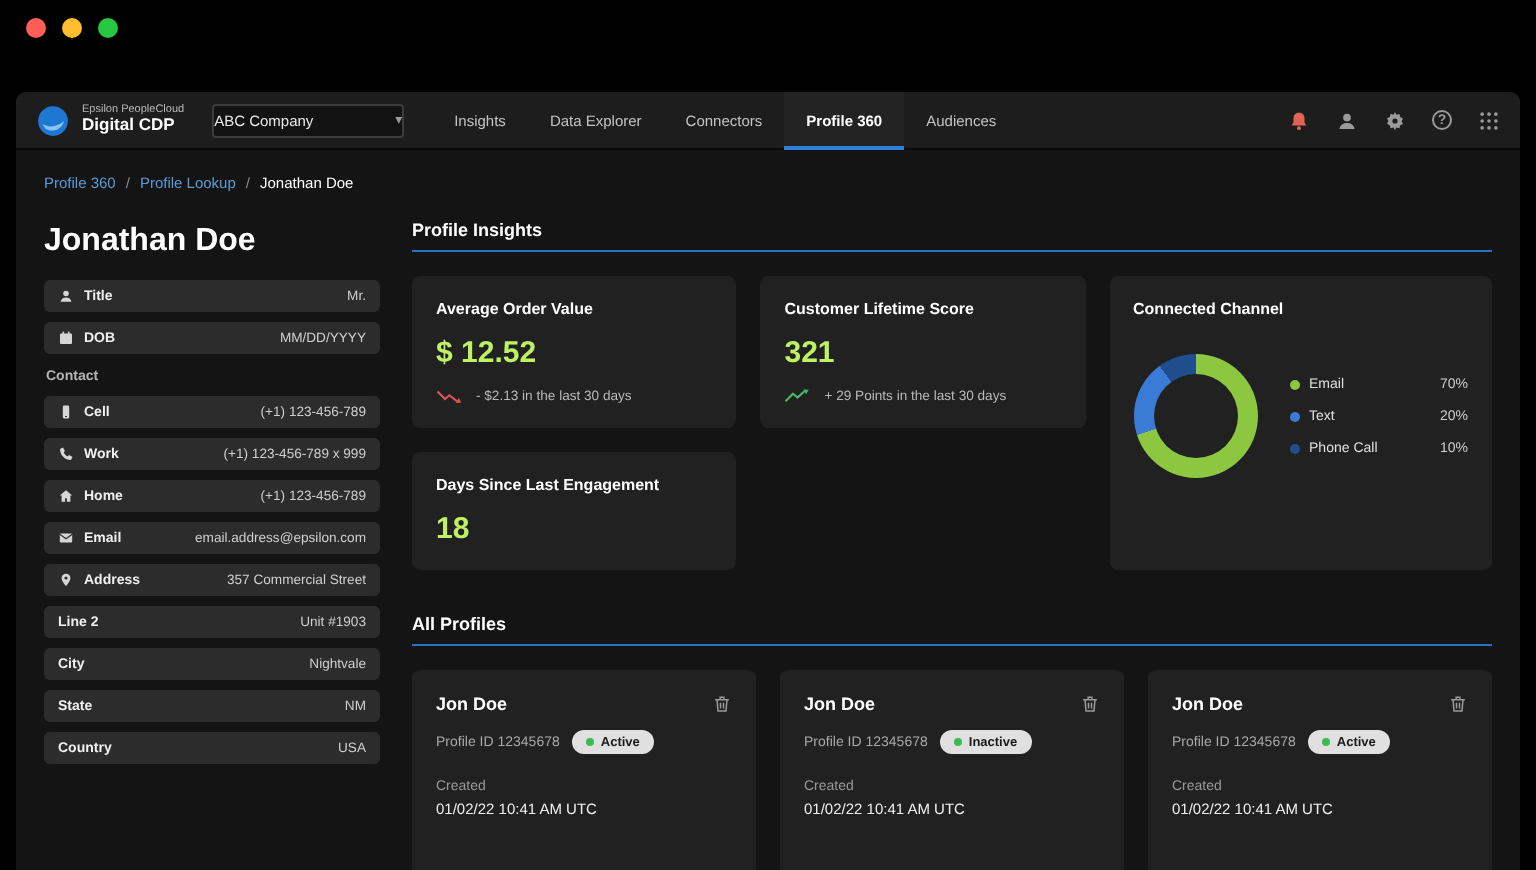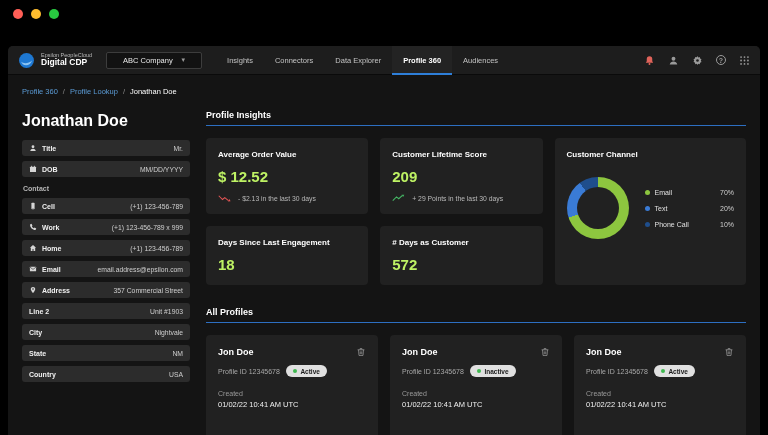--- a/index.html
+++ b/index.html
@@ -29,21 +29,21 @@
     height:29px; background:#1d1d1d; display:flex; align-items:center;
     padding:0 10px; gap:14px; border-bottom:1px solid #0a0a0a;
   }
   .brand { display:flex; align-items:center; gap:6px; }
   .brand svg { width:17px; height:17px; }
   .brand-text { display:flex; flex-direction:column; line-height:1.15; }
   .brand-top { font-size:5.5px; color:#b9b9b9; }
   .brand-bottom { font-size:8.5px; font-weight:bold; color:#fff; }
   .company-select {
     display:flex; align-items:center; justify-content:space-between;
-    width:96px; height:17px; padding:0 16px; background:#121212;
+    width:96px; height:17px; padding:0 0; background:#121212;
     border:1px solid #3d3d3d; border-radius:2px; font-size:7.5px; color:#e8e8e8;
     cursor:pointer;
   }
   .company-select .chev { color:#9a9a9a; font-size:7px; }
   .nav { display:flex; height:29px;justify-content:center; }
   .nav-item {
     position:relative; display:flex; align-items:center; padding:0 11px;
     font-size:7.5px; color:#c3c3c3; cursor:pointer; white-space:nowrap;
   }
   .nav-item.active { color:#fff; font-weight:bold; background:#232323; }
@@ -151,22 +151,22 @@
       </div>
     </div>
 
     <div class="company-select">
       <span>ABC Company</span>
       <span class="chev">▾</span>
     </div>
 
     <nav class="nav">
       <div class="nav-item">Insights</div>
+      <div class="nav-item">Data Explorer</div>
       <div class="nav-item">Connectors</div>
-      <div class="nav-item">Data Explorer</div>
       <div class="nav-item active">Profile 360</div>
       <div class="nav-item">Audiences</div>
     </nav>
 
     <div class="top-icons">
       <span class="ticon bell">
         <svg viewBox="0 0 16 16">
             <path d="M8 1.8a4 4 0 0 1 4 4v3.2l1.4 2.2H2.6L4 9V5.8a4 4 0 0 1 4-4z"></path>
             <circle cx="8" cy="13.2" r="1.4"></circle>
           </svg>
@@ -317,32 +317,32 @@
               <svg viewBox="0 0 20 10" fill="none">
                 <path d="M1 2l5 5 3-2.5 5 4" stroke="#e25555" stroke-width="1.4"></path>
                 <path d="M13.2 9.6l3.6-.2-1.6-3z" fill="#e25555"></path>
               </svg>
               <span>- $2.13 in the last 30 days</span>
             </div>
           </div>
 
           <div class="card">
             <div class="card-title">Customer Lifetime Score</div>
-            <div class="card-value">209</div>
+            <div class="card-value">321</div>
             <div class="trend">
               <svg viewBox="0 0 20 10" fill="none">
                 <path d="M1 8.5l5-5 3 2.5 4.6-4.2" stroke="#46b966" stroke-width="1.4"></path>
                 <path d="M12.8.6l3.6.2-1.6 3z" fill="#46b966"></path>
               </svg>
               <span>+ 29 Points in the last 30 days</span>
             </div>
           </div>
 
           <div class="card channel-card">
-            <div class="card-title">Customer Channel</div>
+            <div class="card-title">Connected Channel</div>
             <div class="channel-body">
               <div class="donut" style="background: conic-gradient(rgb(141, 198, 63) 0%, rgb(141, 198, 63) 70%, rgb(58, 123, 213) 70%, rgb(58, 123, 213) 90%, rgb(31, 78, 140) 90%, rgb(31, 78, 140) 100%);"></div>
               <div class="legend">
                 <div class="legend-row">
                   <span class="legend-dot" style="background: rgb(141, 198, 63);"></span>
                   <span>Email</span>
                   <span class="legend-pct">70%</span>
                 </div>
                 <div class="legend-row">
                   <span class="legend-dot" style="background: rgb(58, 123, 213);"></span>
@@ -356,24 +356,20 @@
                 </div>
               </div>
             </div>
           </div>
 
           <div class="card">
             <div class="card-title">Days Since Last Engagement</div>
             <div class="card-value">18</div>
           </div>
 
-          <div class="card">
-            <div class="card-title"># Days as Customer</div>
-            <div class="card-value">572</div>
-          </div>
         </div>
       </section>
 
       <section>
         <h2 class="section-title">All Profiles</h2>
 
         <div class="profiles-grid">
           <div class="profile-card">
             <div class="pc-head">
               <span class="pc-name">Jon Doe</span>

